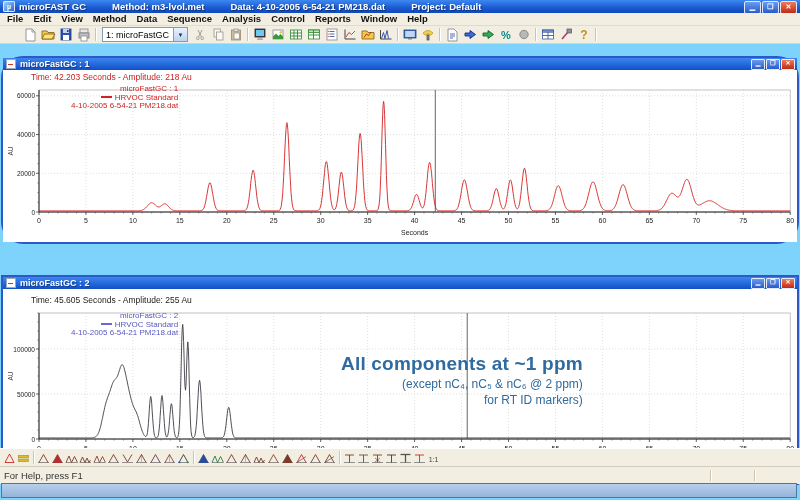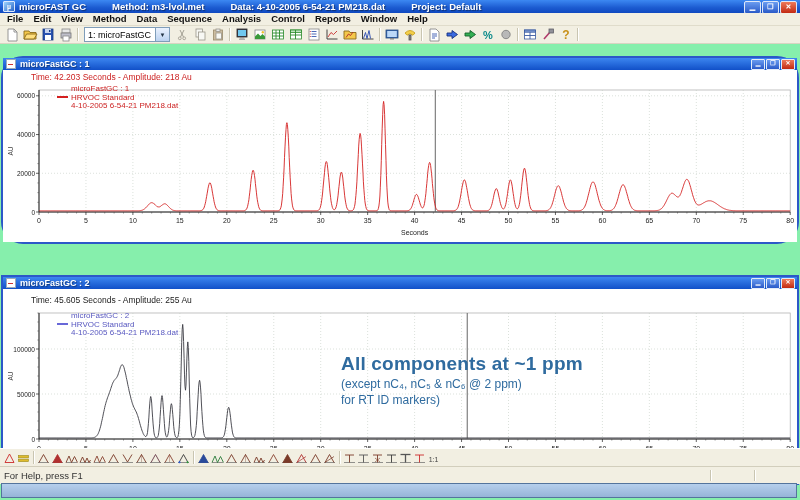--- a/index.html
+++ b/index.html
@@ -1,37 +1,37 @@
 <!DOCTYPE html>
 <html><head>
 <meta charset="utf-8">
 <style>
   html,body{margin:0;padding:0;background:#444;}
-  #screen{position:relative;width:800px;height:500px;background:#86efac;overflow:hidden;
+  #screen{position:relative;width:800px;height:500px;background:#7dd3fc;overflow:hidden;
           font-family:"Liberation Sans",sans-serif;outline:1px solid #555;}
   
   .titlebar{position:absolute;left:0;top:0;width:800px;height:13px;
     background:linear-gradient(180deg,#3c88f2 0%,#1b5ad0 60%,#0f49c0 100%);
     display:flex;align-items:center;padding-left:3px;box-sizing:border-box;}
   .t-seg{font-size:9.5px;font-weight:bold;color:#fff;margin-right:26px;white-space:nowrap;
          text-shadow:1px 1px 1px rgba(0,0,0,.45);}
   .appicon{width:10px;height:9px;margin-right:4px;background:linear-gradient(135deg,#9fd4ff,#2a66c8);
            border:1px solid #dce8ff;border-radius:1px;display:inline-flex;align-items:center;justify-content:center;
            color:#fff;font-size:7px;font-weight:bold;line-height:7px;}
   .wbtns{position:absolute;right:3px;top:1px;display:flex;gap:1px;}
   .wbtn{width:15px;height:11px;border:1px solid #dfe8f8;border-radius:2px;color:#fff;
         font-size:7px;line-height:9px;text-align:center;font-weight:bold;
         background:linear-gradient(180deg,#6a9cf0,#2a5ac8);}
   .wbtn.close{background:linear-gradient(180deg,#ee7a5a,#c22a12);}
   
   .menubar{position:absolute;left:0;top:13px;width:800px;height:13px;background:#f2efe2;
            border-bottom:1px solid #e0dccb;display:flex;align-items:center;padding-left:2px;box-sizing:border-box;}
   .menu-item{font-size:9.5px;color:#111;padding:0 5px;line-height:12px;font-weight:bold;}
   .toolbar{position:absolute;left:0;top:26px;width:800px;height:18px;background:#f2efe2;
-           border-bottom:1px solid #d8d4c2;display:flex;align-items:center;padding-left:3px;box-sizing:border-box;}
+           border-bottom:1px solid #d8d4c2;display:flex;align-items:center;padding-left:21px;box-sizing:border-box;}
   .ticon{width:16px;height:15px;margin:0 1px;display:inline-flex;}
   .tsep{width:1px;height:13px;background:#c9c5b1;border-right:1px solid #fff;margin:0 2px;}
   .combo{height:15px;background:#fff;border:1px solid #7f9db9;display:inline-flex;align-items:center;
          font-size:9px;padding-left:3px;width:86px;margin:0 3px;box-sizing:border-box;}
   .combo-text{flex:1;white-space:nowrap;overflow:hidden;}
   .combo-btn{width:13px;height:13px;background:linear-gradient(#eaf2fe,#bcd2f0);border-left:1px solid #7f9db9;
              font-size:6px;display:flex;align-items:center;justify-content:center;color:#234;}
   
   .child{position:absolute;left:1px;width:794px;border:2px solid #2c58c8;background:#fff;}
   #child1{top:56px;height:184px;border-radius:22px;}
@@ -39,21 +39,21 @@
   .ctitle{height:12px;background:linear-gradient(180deg,#3c86f0,#1150c8);display:flex;align-items:center;
           padding:0 2px;}
   .cicon{width:8px;height:8px;background:#fff;border:1px solid #9ab;margin-left:1px;position:relative;}
   .cicon::after{content:"";position:absolute;left:1px;top:4px;width:5px;height:2px;border-top:1px solid #c33;}
   .ctext{color:#fff;font-size:9px;font-weight:bold;margin-left:4px;white-space:nowrap;
          text-shadow:1px 1px 1px rgba(0,0,0,.4);}
   .cbtns{margin-left:auto;display:flex;gap:1px;}
   .cbtn{width:12px;height:9px;border:1px solid #e4ecf8;border-radius:1px;color:#fff;font-size:6px;
         line-height:7px;text-align:center;font-weight:bold;background:linear-gradient(180deg,#6a9cf0,#2a5ac8);}
   .cbtn.close{background:linear-gradient(180deg,#ee7a5a,#c22a12);}
-  .cclient{position:relative;background:#fff;height:calc(100% - 12px);overflow:hidden;}
+  .cclient{position:relative;background:#fff;height:calc(100% - 12px);overflow:hidden;text-align:right;}
   .chart-status{position:absolute;left:28px;top:2px;font-size:8.5px;white-space:nowrap;}
   .chart-status.red{color:#cc2222;}
   .chart-status.dark{color:#222;top:6px;}
   .legend{position:absolute;font-size:8px;line-height:8.5px;}
   #legend1{left:54px;top:15px;color:#cc2222;}
   #legend2{left:54px;top:23px;color:#5858c0;}
   .legend-marker{display:inline-block;width:11px;height:2px;vertical-align:2px;margin-right:3px;}
   .legend-pad{display:inline-block;width:14px;}
   .annotation{position:absolute;left:338px;top:64px;color:#2f6b9f;}
   .a1{font-size:19px;font-weight:600;letter-spacing:.2px;}

